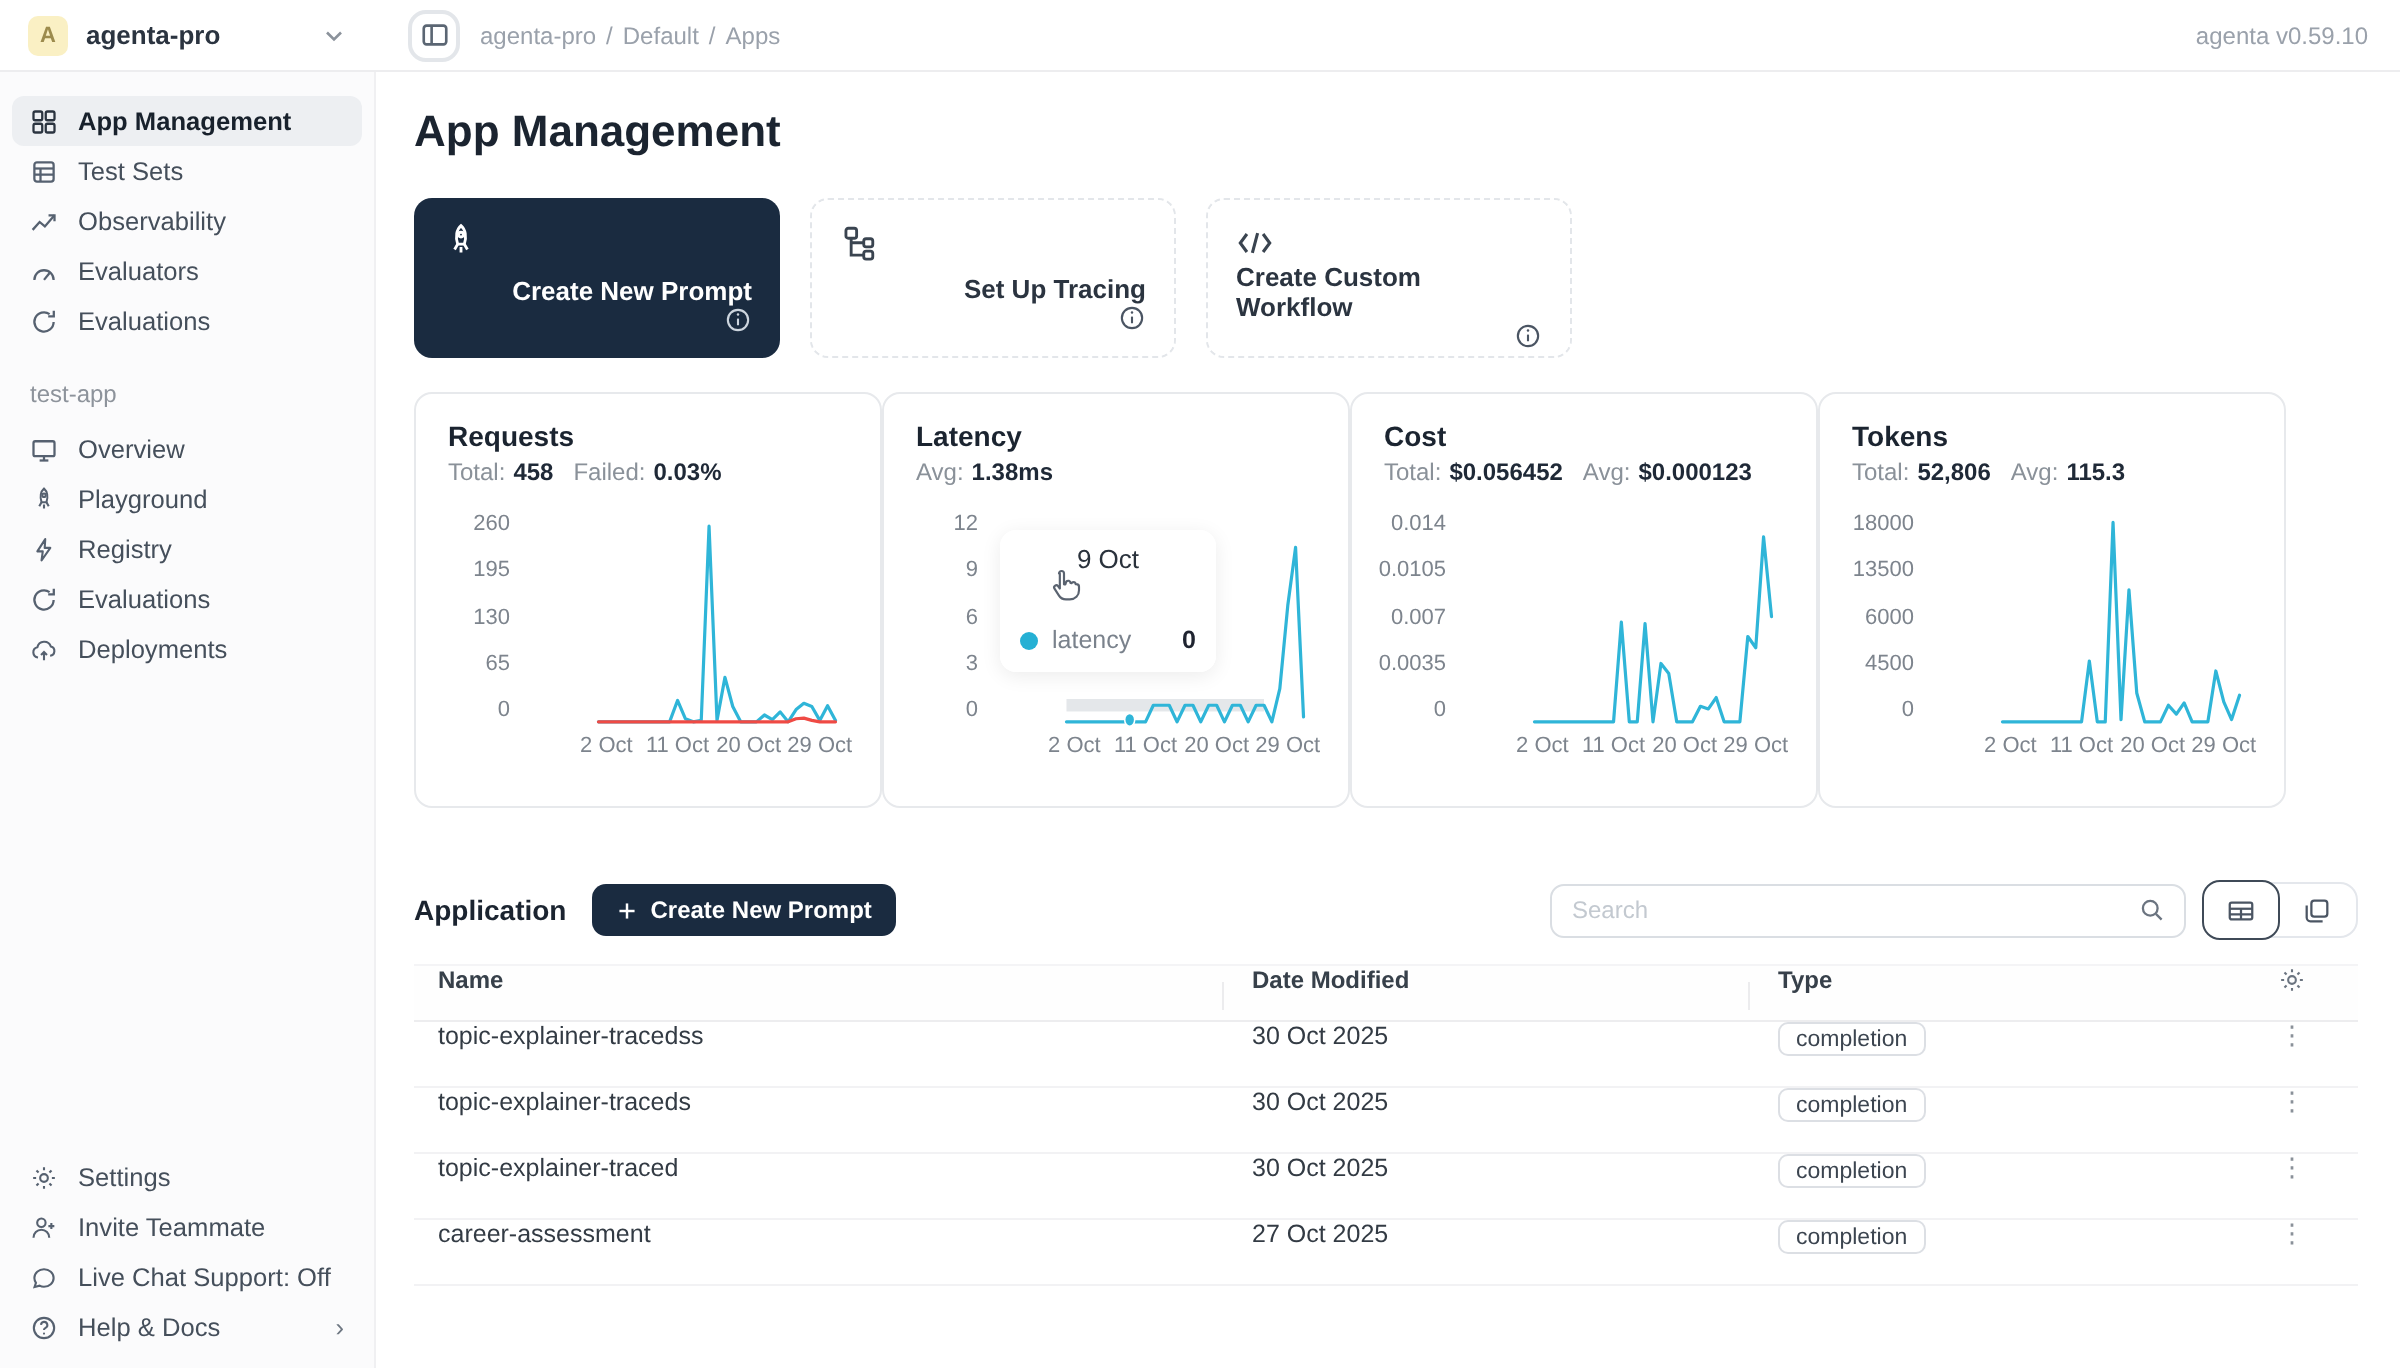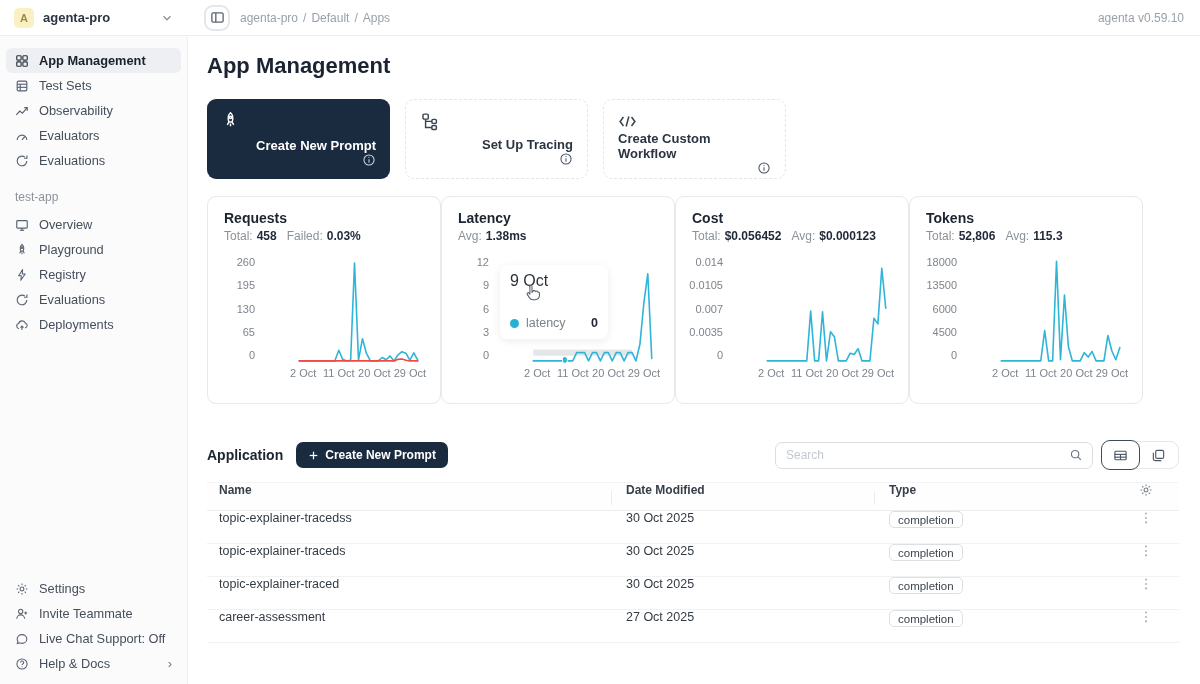--- a/index.html
+++ b/index.html
@@ -66,21 +66,21 @@
   .y-ticks { width:38px; height:106px; padding:1px 7px 0 0; display:flex; flex-direction:column;
     justify-content:space-between; align-items:flex-end; font-size:11px; color:#7d848d; }
   .plot-wrap { flex:1;margin-left:31px; }
   svg.plot { width:100%; height:108px; overflow:visible; }
   .x-ticks { position:relative; height:14px; margin-top:4px; font-size:11px; color:#7d848d; }
   .x-ticks div { position:absolute; top:0; transform:translateX(-50%); white-space:nowrap; }
 
   .chart-tooltip { position:absolute; left:58px; top:68px; width:108px; z-index:2;
     background:rgba(255,255,255,.93); border-radius:8px; padding:7px 10px 9px;
     box-shadow:0 2px 10px rgba(0,0,0,.08); }
-  .tt-date { font-size:16px; color:#2a323c; font-weight:500; }
+  .tt-date { font-size:13px; color:#2a323c; font-weight:500;text-align:center; }
   .tt-row { display:flex; align-items:center; gap:7px; margin-top:26px; font-size:12.5px; color:#7a828c; }
   .tt-dot { width:9px; height:9px; border-radius:50%; background:#25b0d4; }
   .tt-val { margin-left:auto; color:#1f2430; font-weight:600; }
   .cursor-icon { position:absolute; left:80px; top:86px; z-index:3; }
 
   
   .app-row { display:flex; align-items:center; margin-top:37px; }
   .app-title { font-size:14px; font-weight:700; color:#1b2430; }
   .create-btn { margin-left:13px; display:flex; align-items:center; gap:6px; background:#1a2b40;
     color:#fff; border:none; border-radius:7px; height:26px; padding:0 12px; font-size:12px;

